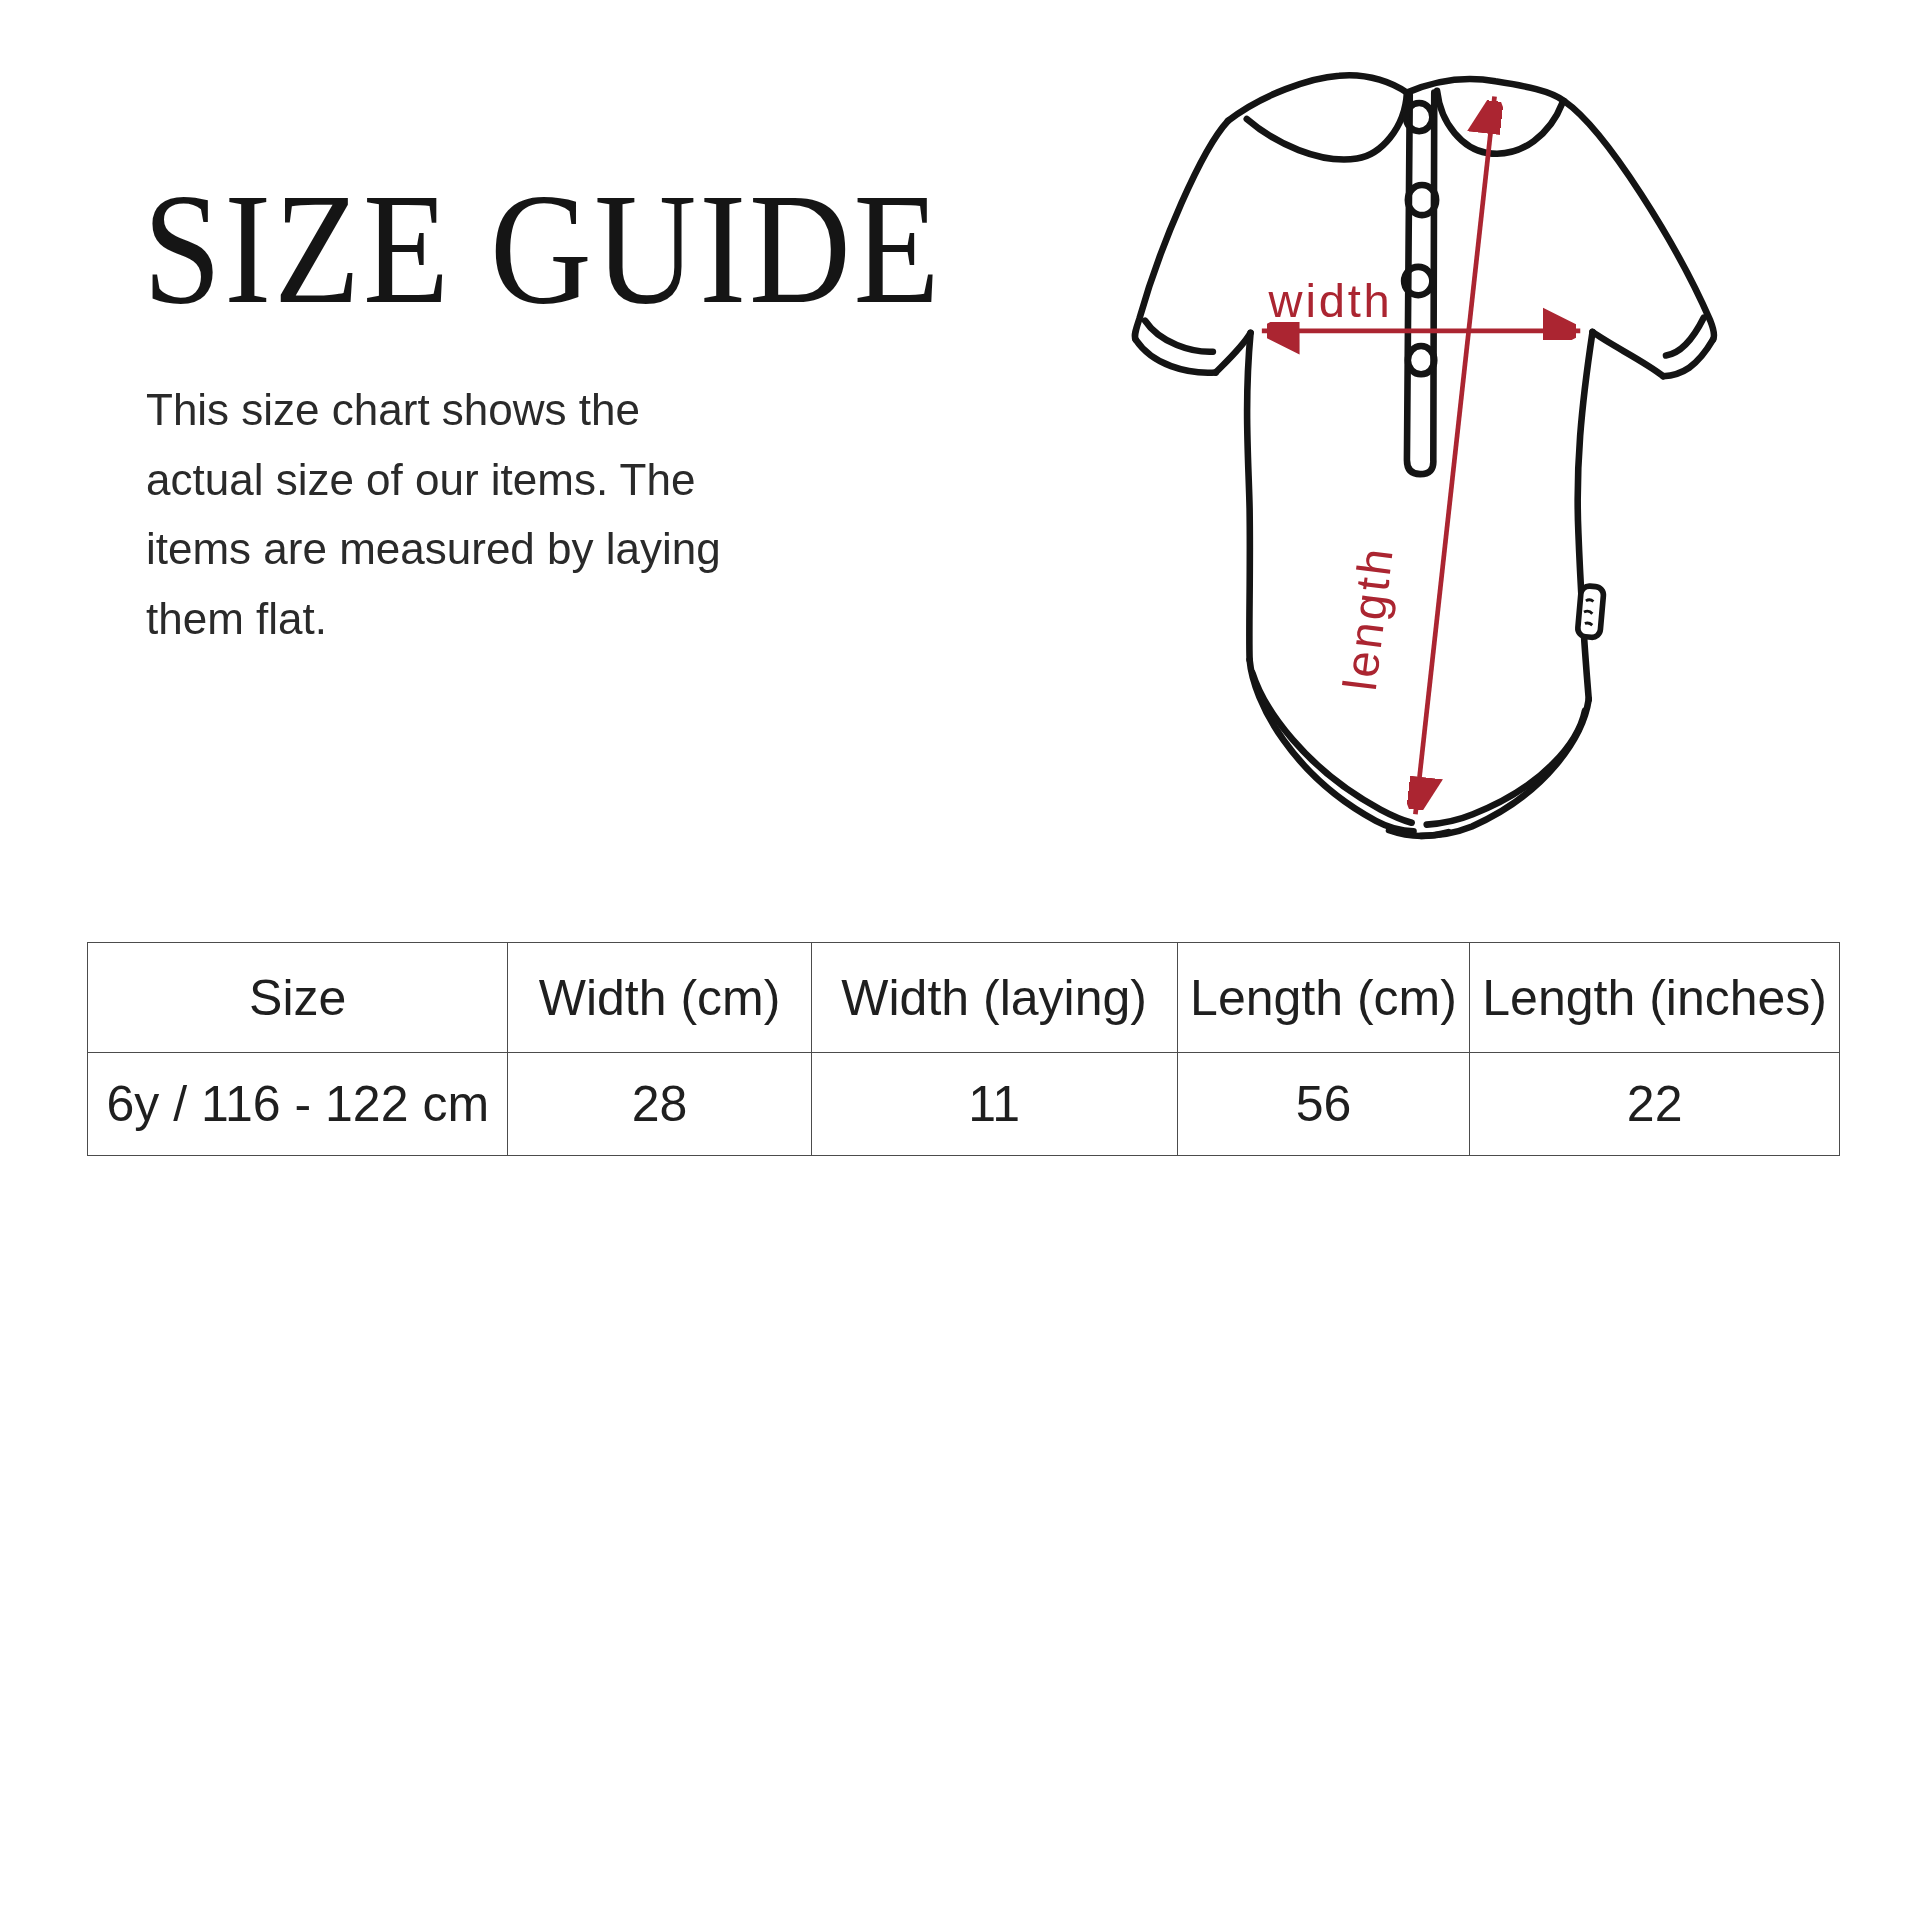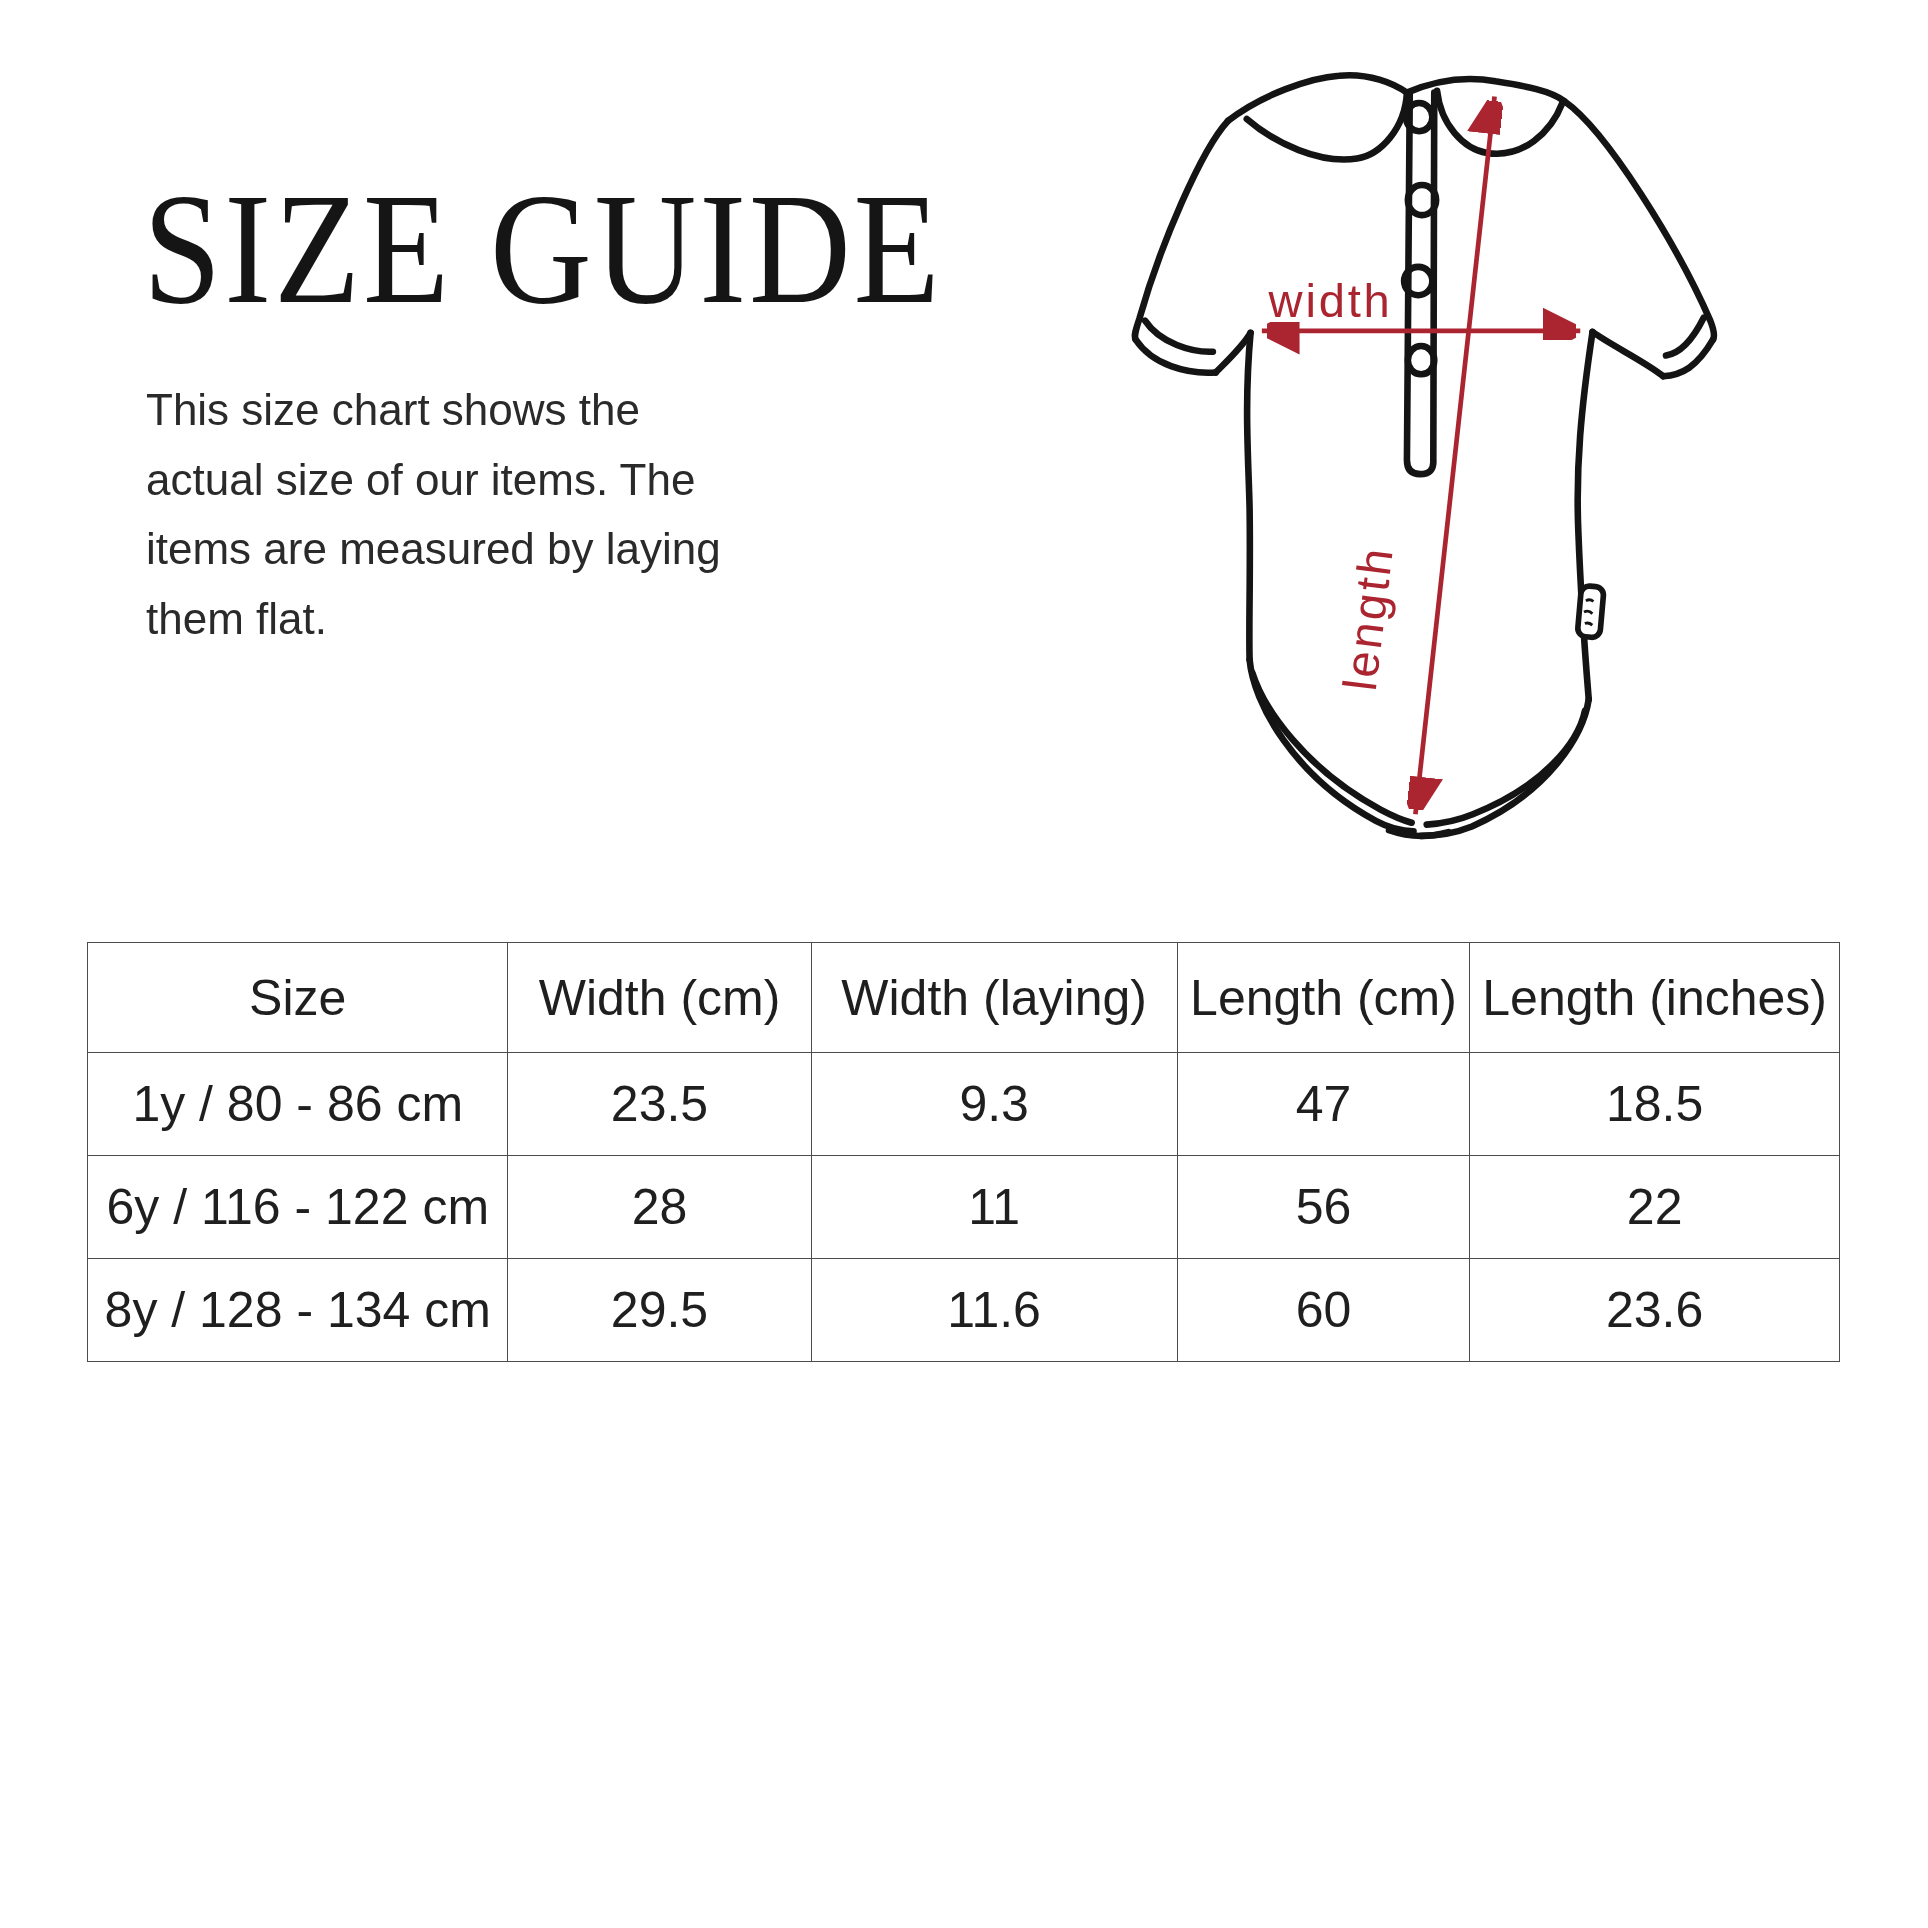--- a/index.html
+++ b/index.html
@@ -150,36 +150,22 @@
       <tr id="size-table-head-row">
           <th>Size</th>
           <th>Width (cm)</th>
           <th>Width (laying)</th>
           <th>Length (cm)</th>
           <th>Length (inches)</th>
         </tr>
     </thead>
     <tbody id="size-table-body">
         <tr>
-          <td>1y / 80 - 86 cm</td>
-          <td>23.5</td>
-          <td>9.3</td>
-          <td>47</td>
-          <td>18.5</td>
-        </tr>
-        <tr>
           <td>6y / 116 - 122 cm</td>
           <td>28</td>
           <td>11</td>
           <td>56</td>
           <td>22</td>
-        </tr>
-        <tr>
-          <td>8y / 128 - 134 cm</td>
-          <td>29.5</td>
-          <td>11.6</td>
-          <td>60</td>
-          <td>23.6</td>
         </tr>
       </tbody>
   </table>
 </div>
 
 
 </body></html>

